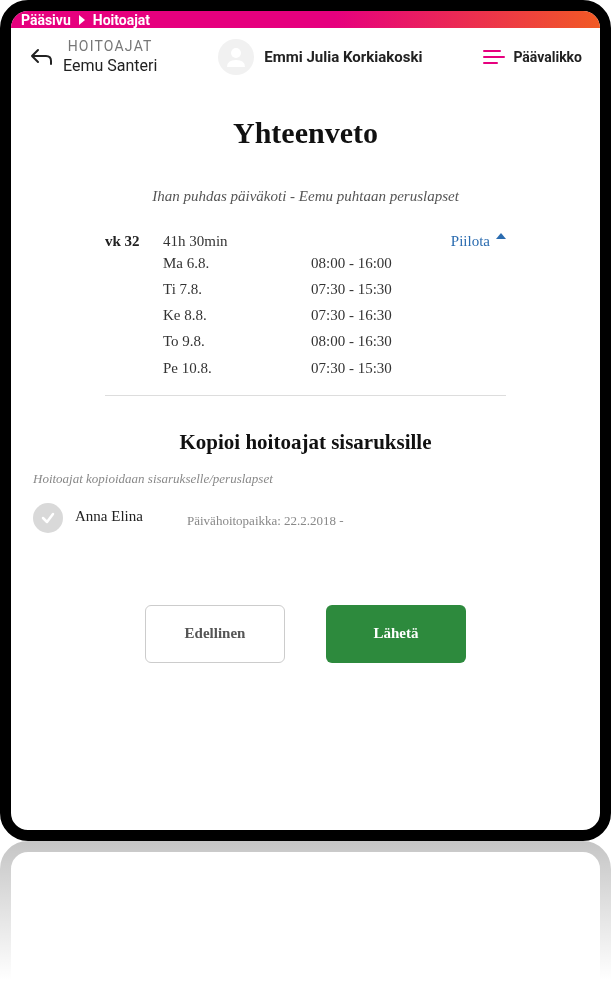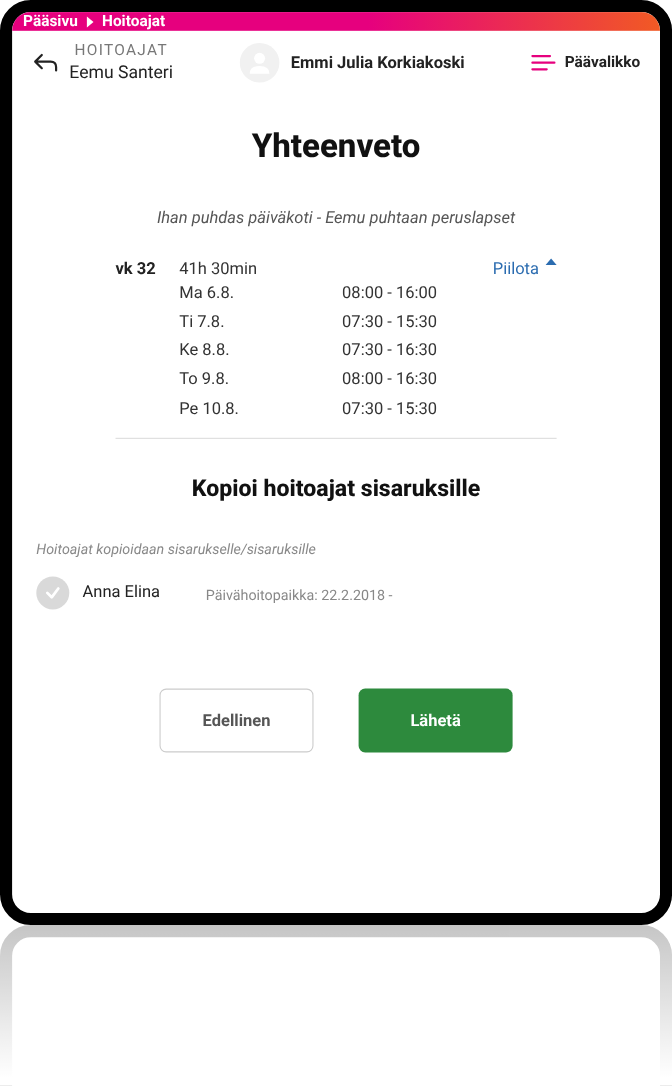--- a/index.html
+++ b/index.html
@@ -94,20 +94,21 @@
     .menu-icon span:nth-child(1){ width:18px; }
     .menu-icon span:nth-child(2){ width:22px; }
     .menu-icon span:nth-child(3){ width:15px; }
     .menu-label {
       font-size: 14px;
       font-weight: 700;
       color: #222;
     }
     .content {
       padding: 8px 22px 24px 22px;
+      font-family: Liberation Serif, serif;
     }
     .page-title {
       text-align: center;
       font-size: 30px;
       font-weight: 800;
       color: #111;
       margin-top: 18px;
       margin-bottom: 38px;
     }
     .location {
@@ -162,21 +163,21 @@
     .divider {
       border: none;
       border-top: 1px solid #ddd;
       margin: 14px 72px 34px 72px;
     }
     .copy-title {
       text-align: center;
       font-size: 21px;
       font-weight: 800;
       color: #111;
-      margin-bottom: 36px;
+      margin-bottom: 16px;
     }
     .copy-note {
       font-style: italic;
       color: #888;
       font-size: 13px;
       margin-bottom: 16px;
     }
     .sibling-row {
       display: flex;
       align-items: flex-start;
@@ -332,21 +333,21 @@
         <div class="day-row">
             <span class="d">Pe 10.8.</span>
             <span class="t">07:30 - 15:30</span>
           </div>
       </div>
     </div>
 
     <hr class="divider">
 
     <h2 class="copy-title">Kopioi hoitoajat sisaruksille</h2>
-    <p class="copy-note">Hoitoajat kopioidaan sisarukselle/sisaruksille</p>
+    <p class="copy-note">Hoitoajat kopioidaan sisarukselle/peruslapset</p>
 
     <div class="sibling-row">
       <span class="checkbox-circle">
         <svg width="18" height="18" viewBox="0 0 18 18" fill="none">
           <path d="M4 9 L8 13 L14 5" stroke="#fff" stroke-width="2.5" stroke-linecap="round" stroke-linejoin="round"></path>
         </svg>
       </span>
       <span class="sibling-name">Anna Elina</span>
       <div class="sibling-info">
         <div class="meta">Päivähoitopaikka: 22.2.2018 -</div>

